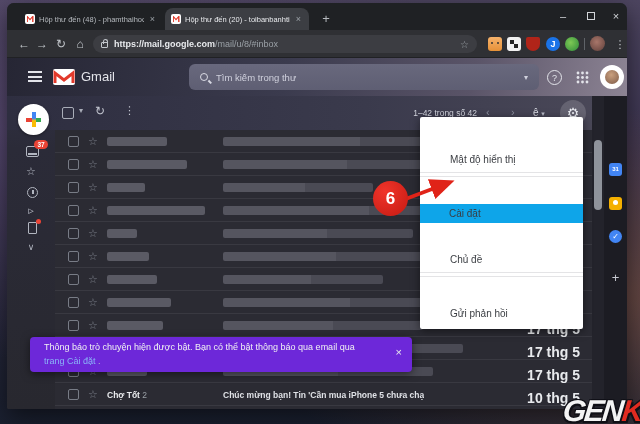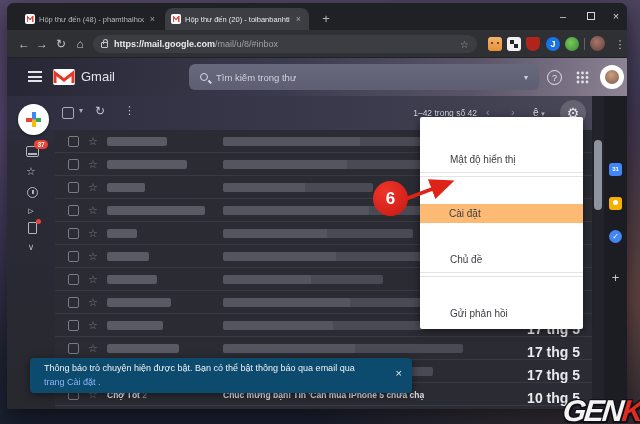--- a/index.html
+++ b/index.html
@@ -138,25 +138,25 @@
   .p-cal { top:67px; background:#4285f4; color:#fff; font-size:6px; font-weight:bold; text-align:center; line-height:13px; }
   .p-keep { top:101px; background:#f5b000; }
   .p-keep::after { content:""; position:absolute; left:4px; top:3px; width:5px; height:5px; border-radius:50%; background:#fff; }
   .p-task { top:134px; background:#4285f4; border-radius:50%; color:#fff; font-size:8px; text-align:center; line-height:13px; }
   .p-plus { position:absolute; left:0; top:174px; width:23px; text-align:center; color:#c9cbd3; font-size:13px; }
 
   
   .menu { position:absolute; left:420px; top:117px; width:163px; background:#fff; border-radius:2px;
     box-shadow:0 2px 10px rgba(0,0,0,.5); padding:6px 0; z-index:40; }
   .menu-item { height:19px; line-height:19px; padding-left:30px; font-size:10px; color:#3a3d42; white-space:nowrap;margin-top:27px; }
-  .menu-item.highlight { background:#fdba74;padding-left:29px; }
+  .menu-item.highlight { background:#0ea5e9;padding-left:29px; }
   .menu-sep { height:1px; background:#e4e4e6; margin:3px 0; }
 
   
-  .toast { position:absolute; left:30px; top:358px; width:382px; height:35px; background:#0c4a6e; border-radius:4px;
+  .toast { position:absolute; left:30px; top:337px; width:382px; height:35px; background:#6d28d9; border-radius:4px;
     box-shadow:0 2px 8px rgba(0,0,0,.5); z-index:50; color:#f0f1f3; }
   .toast .l1 { position:absolute; left:14px; top:5px; font-size:9px; white-space:nowrap; }
   .toast .l2 { position:absolute; left:14px; top:19px; font-size:9px; }
   .toast .link { color:#8ab4f8; }
   .toast .suffix { color:#bdc1c6; }
   .toast .x { position:absolute; right:10px; top:9px; color:#e8eaed; font-size:11px; }
 
   
   .ann-circle { position:absolute; left:373px; top:181px; width:35px; height:35px; border-radius:50%;
     background:radial-gradient(circle at 35% 30%,#f0342a,#c51a12); z-index:60;

